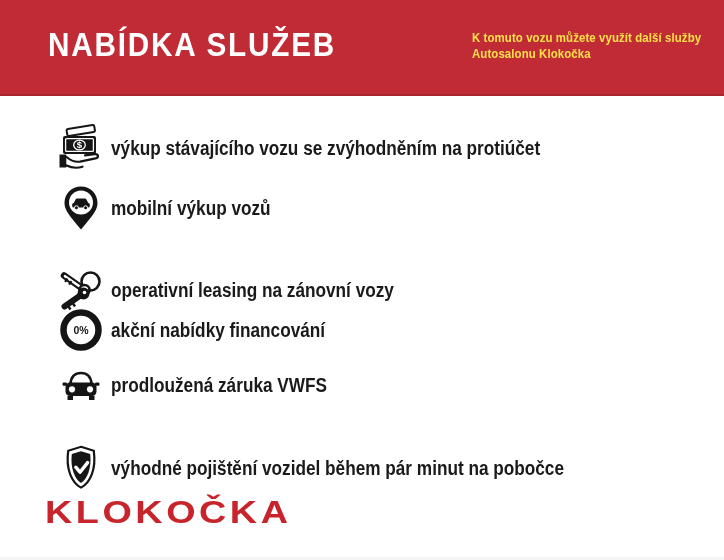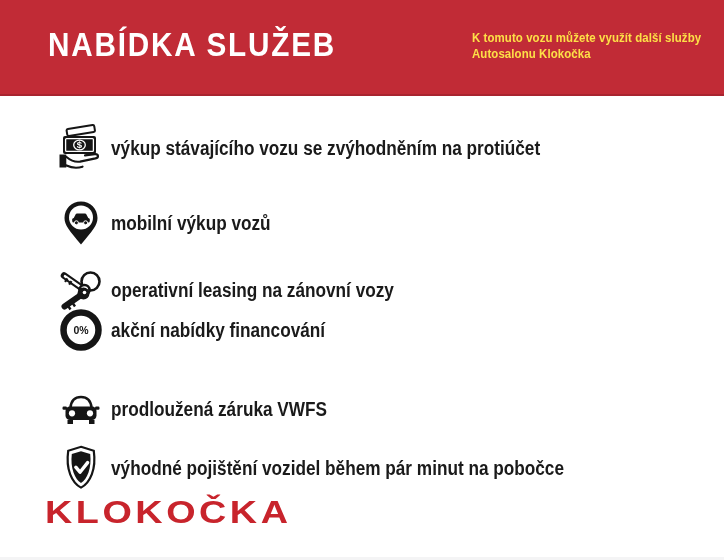--- a/index.html
+++ b/index.html
@@ -117,21 +117,21 @@
       <ellipse cx="22.5" cy="21" rx="5.8" ry="4.9" fill="none" stroke="#ffffff" stroke-width="1.3"></ellipse>
       <text x="22.5" y="24.4" text-anchor="middle" font-size="9.5" font-weight="bold" fill="#ffffff" font-family="Liberation Sans, sans-serif">$</text>
       <path d="M2.5 30.5 h6.8 v13 H2.5 z" fill="#151515"></path>
       <path d="M9.5 33 c4.5 3.8 9.5 5.2 13.5 4.6 l15.5 -3.2 c3.6 -0.9 3.2 -4.6 -0.8 -4.2 l-9.7 1.2" fill="none" stroke="#151515" stroke-width="2.2" stroke-linecap="round" stroke-linejoin="round"></path>
       <path d="M9.5 41.5 c5.5 2.6 11 2.8 16 1.2" fill="none" stroke="#151515" stroke-width="2.2" stroke-linecap="round"></path>
     </svg>
   </span>
   <span class="service-label">výkup stávajícího vozu se zvýhodněním na protiúčet</span>
 </div>
 
-<div class="service-row" style="top:198px">
+<div class="service-row" style="top:183px">
   <span class="service-icon">
     <svg viewBox="0 0 48 48" width="48" height="48">
       <path d="M24 2.5 C14.6 2.5 7.5 9.8 7.5 19 C7.5 26.5 12.5 31.5 24 45.5 C35.5 31.5 40.5 26.5 40.5 19 C40.5 9.8 33.4 2.5 24 2.5 Z" fill="#151515"></path>
       <circle cx="24" cy="18.5" r="12" fill="#ffffff"></circle>
       <path d="M16.5 19.5 l1.8 -3.6 c0.5 -1 1.2 -1.4 2.3 -1.4 h6.8 c1.1 0 1.8 0.4 2.3 1.4 l1.8 3.6 z" fill="#151515"></path>
       <rect x="15.2" y="19" width="17.6" height="4.6" rx="1.6" fill="#151515"></rect>
       <circle cx="19.4" cy="23.8" r="2" fill="#151515" stroke="#ffffff" stroke-width="1"></circle>
       <circle cx="28.6" cy="23.8" r="2" fill="#151515" stroke="#ffffff" stroke-width="1"></circle>
     </svg>
   </span>
@@ -158,21 +158,21 @@
 <div class="service-row" style="top:305px">
   <span class="service-icon">
     <svg viewBox="0 0 48 48" width="48" height="48">
       <circle cx="24" cy="24" r="17.5" fill="none" stroke="#151515" stroke-width="6.5"></circle>
       <text x="24" y="27.8" text-anchor="middle" font-size="10.5" font-weight="bold" fill="#151515" font-family="Liberation Sans, sans-serif">0%</text>
     </svg>
   </span>
   <span class="service-label">akční nabídky financování</span>
 </div>
 
-<div class="service-row" style="top:384px">
+<div class="service-row" style="top:360px">
   <span class="service-icon">
     <svg viewBox="0 0 48 48" width="48" height="48">
       <path d="M13.5 22.5 c0.8 -7.5 4 -10.5 10.5 -10.5 c6.5 0 9.7 3 10.5 10.5" fill="none" stroke="#151515" stroke-width="2.6"></path>
       <rect x="5.5" y="21.5" width="4.5" height="3.2" rx="1.2" fill="#151515"></rect>
       <rect x="38" y="21.5" width="4.5" height="3.2" rx="1.2" fill="#151515"></rect>
       <rect x="8.5" y="21.5" width="31" height="13.5" rx="4.5" fill="#151515"></rect>
       <circle cx="15" cy="28.3" r="3.1" fill="#ffffff"></circle>
       <circle cx="33" cy="28.3" r="3.1" fill="#ffffff"></circle>
       <rect x="10.5" y="35" width="5.5" height="4" fill="#151515"></rect>
       <rect x="32" y="35" width="5.5" height="4" fill="#151515"></rect>

